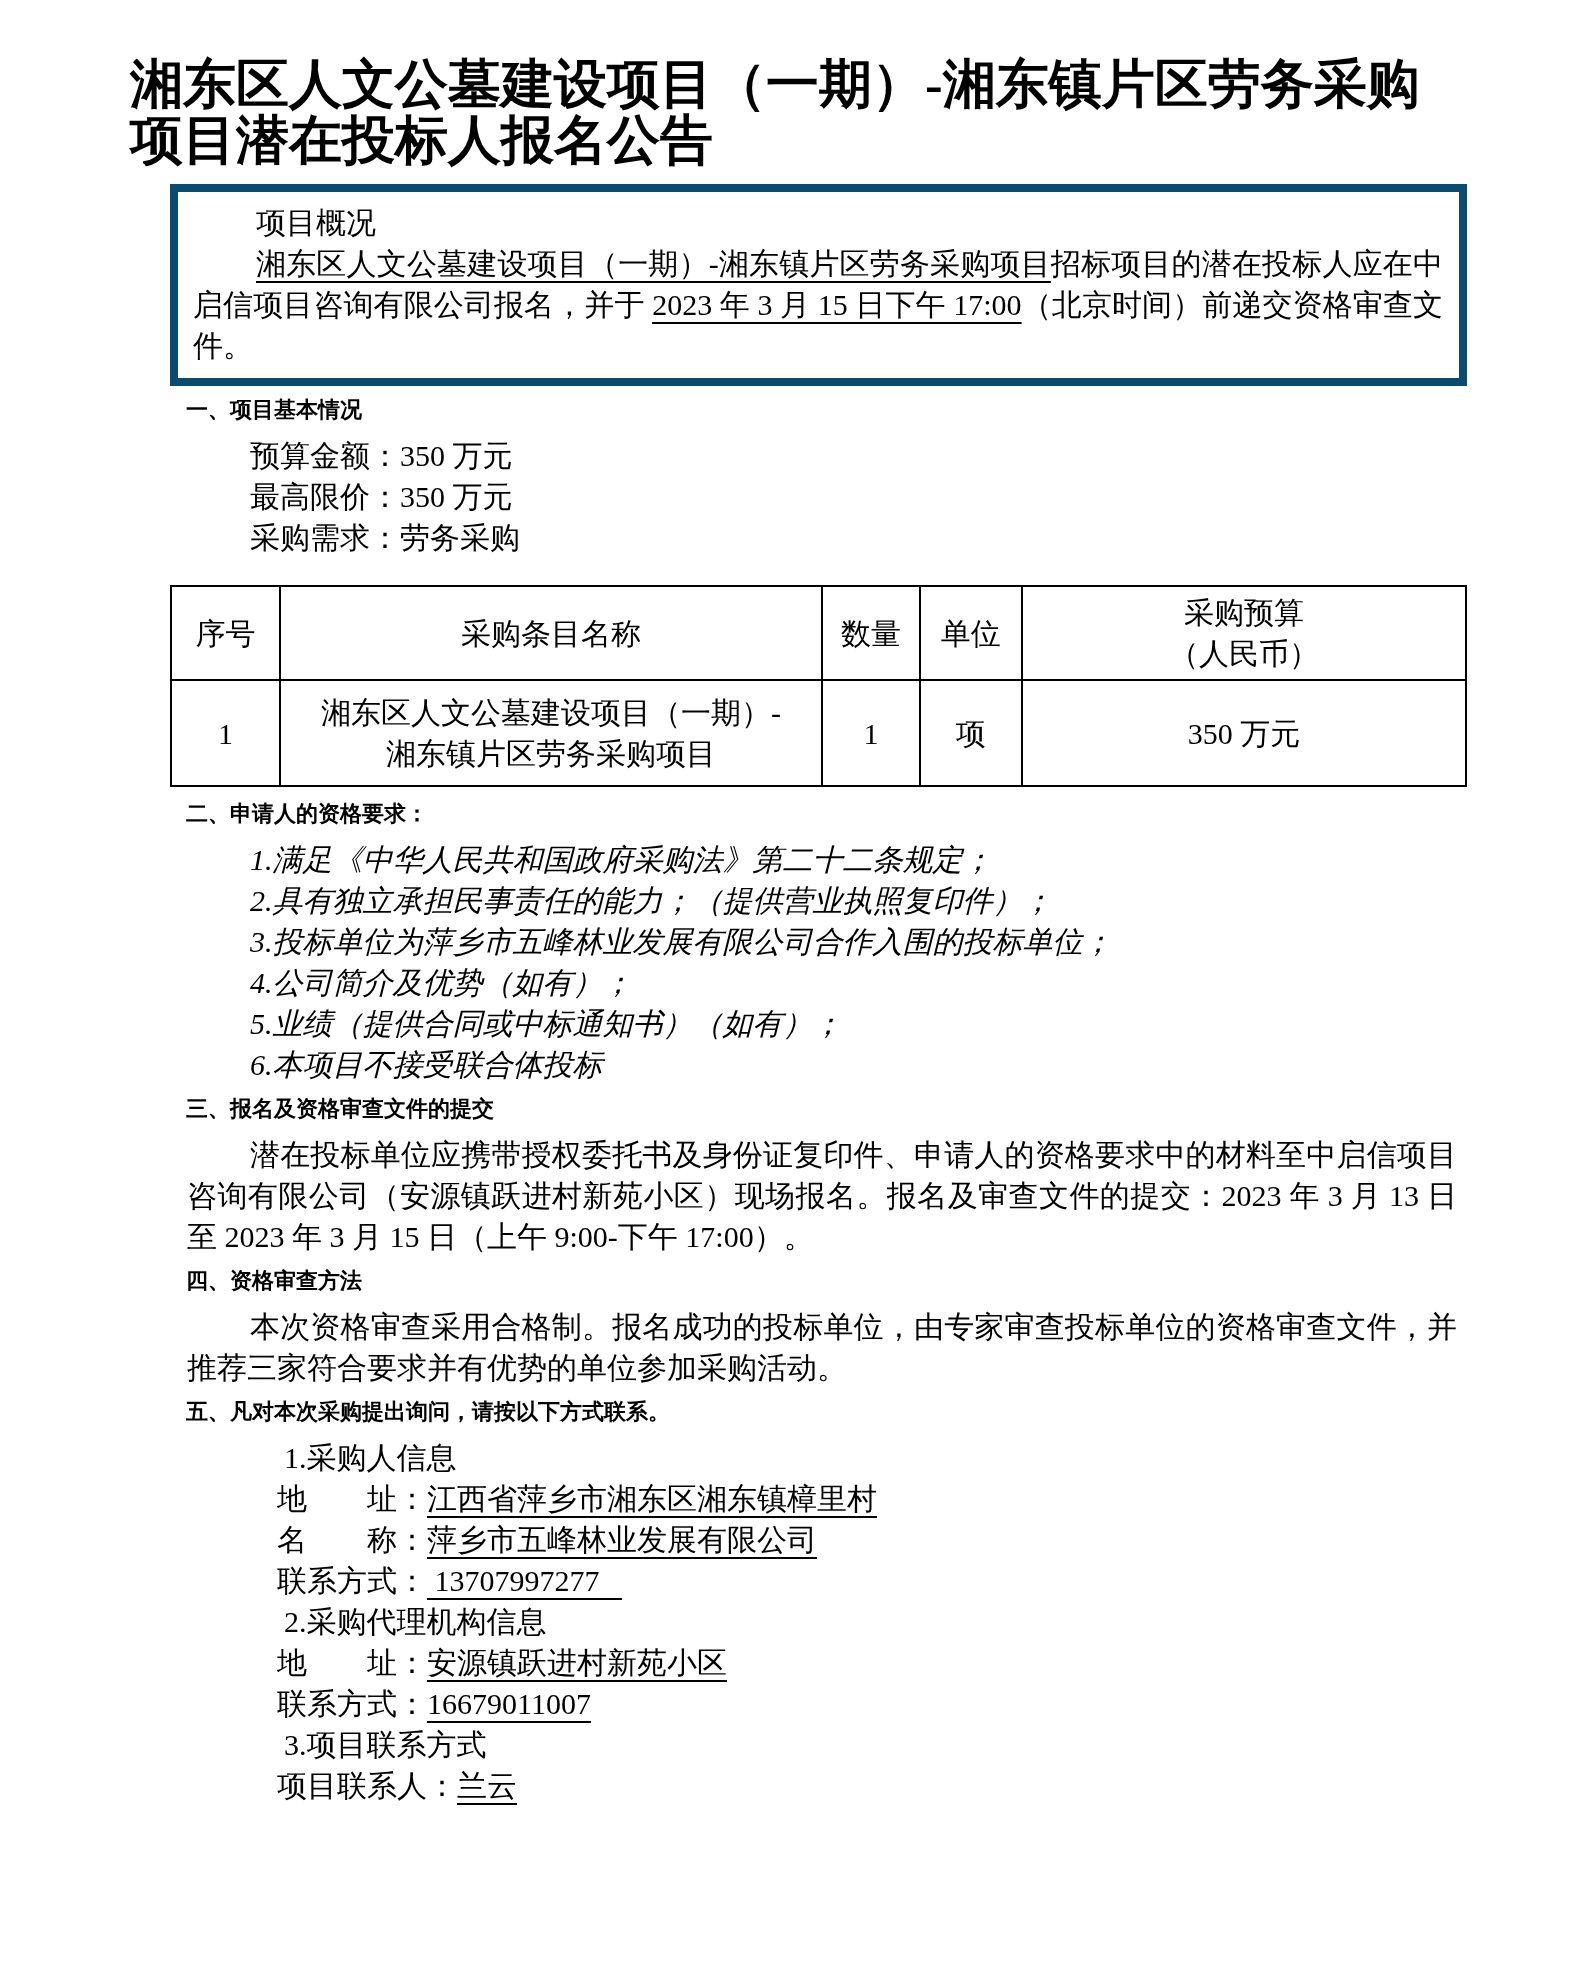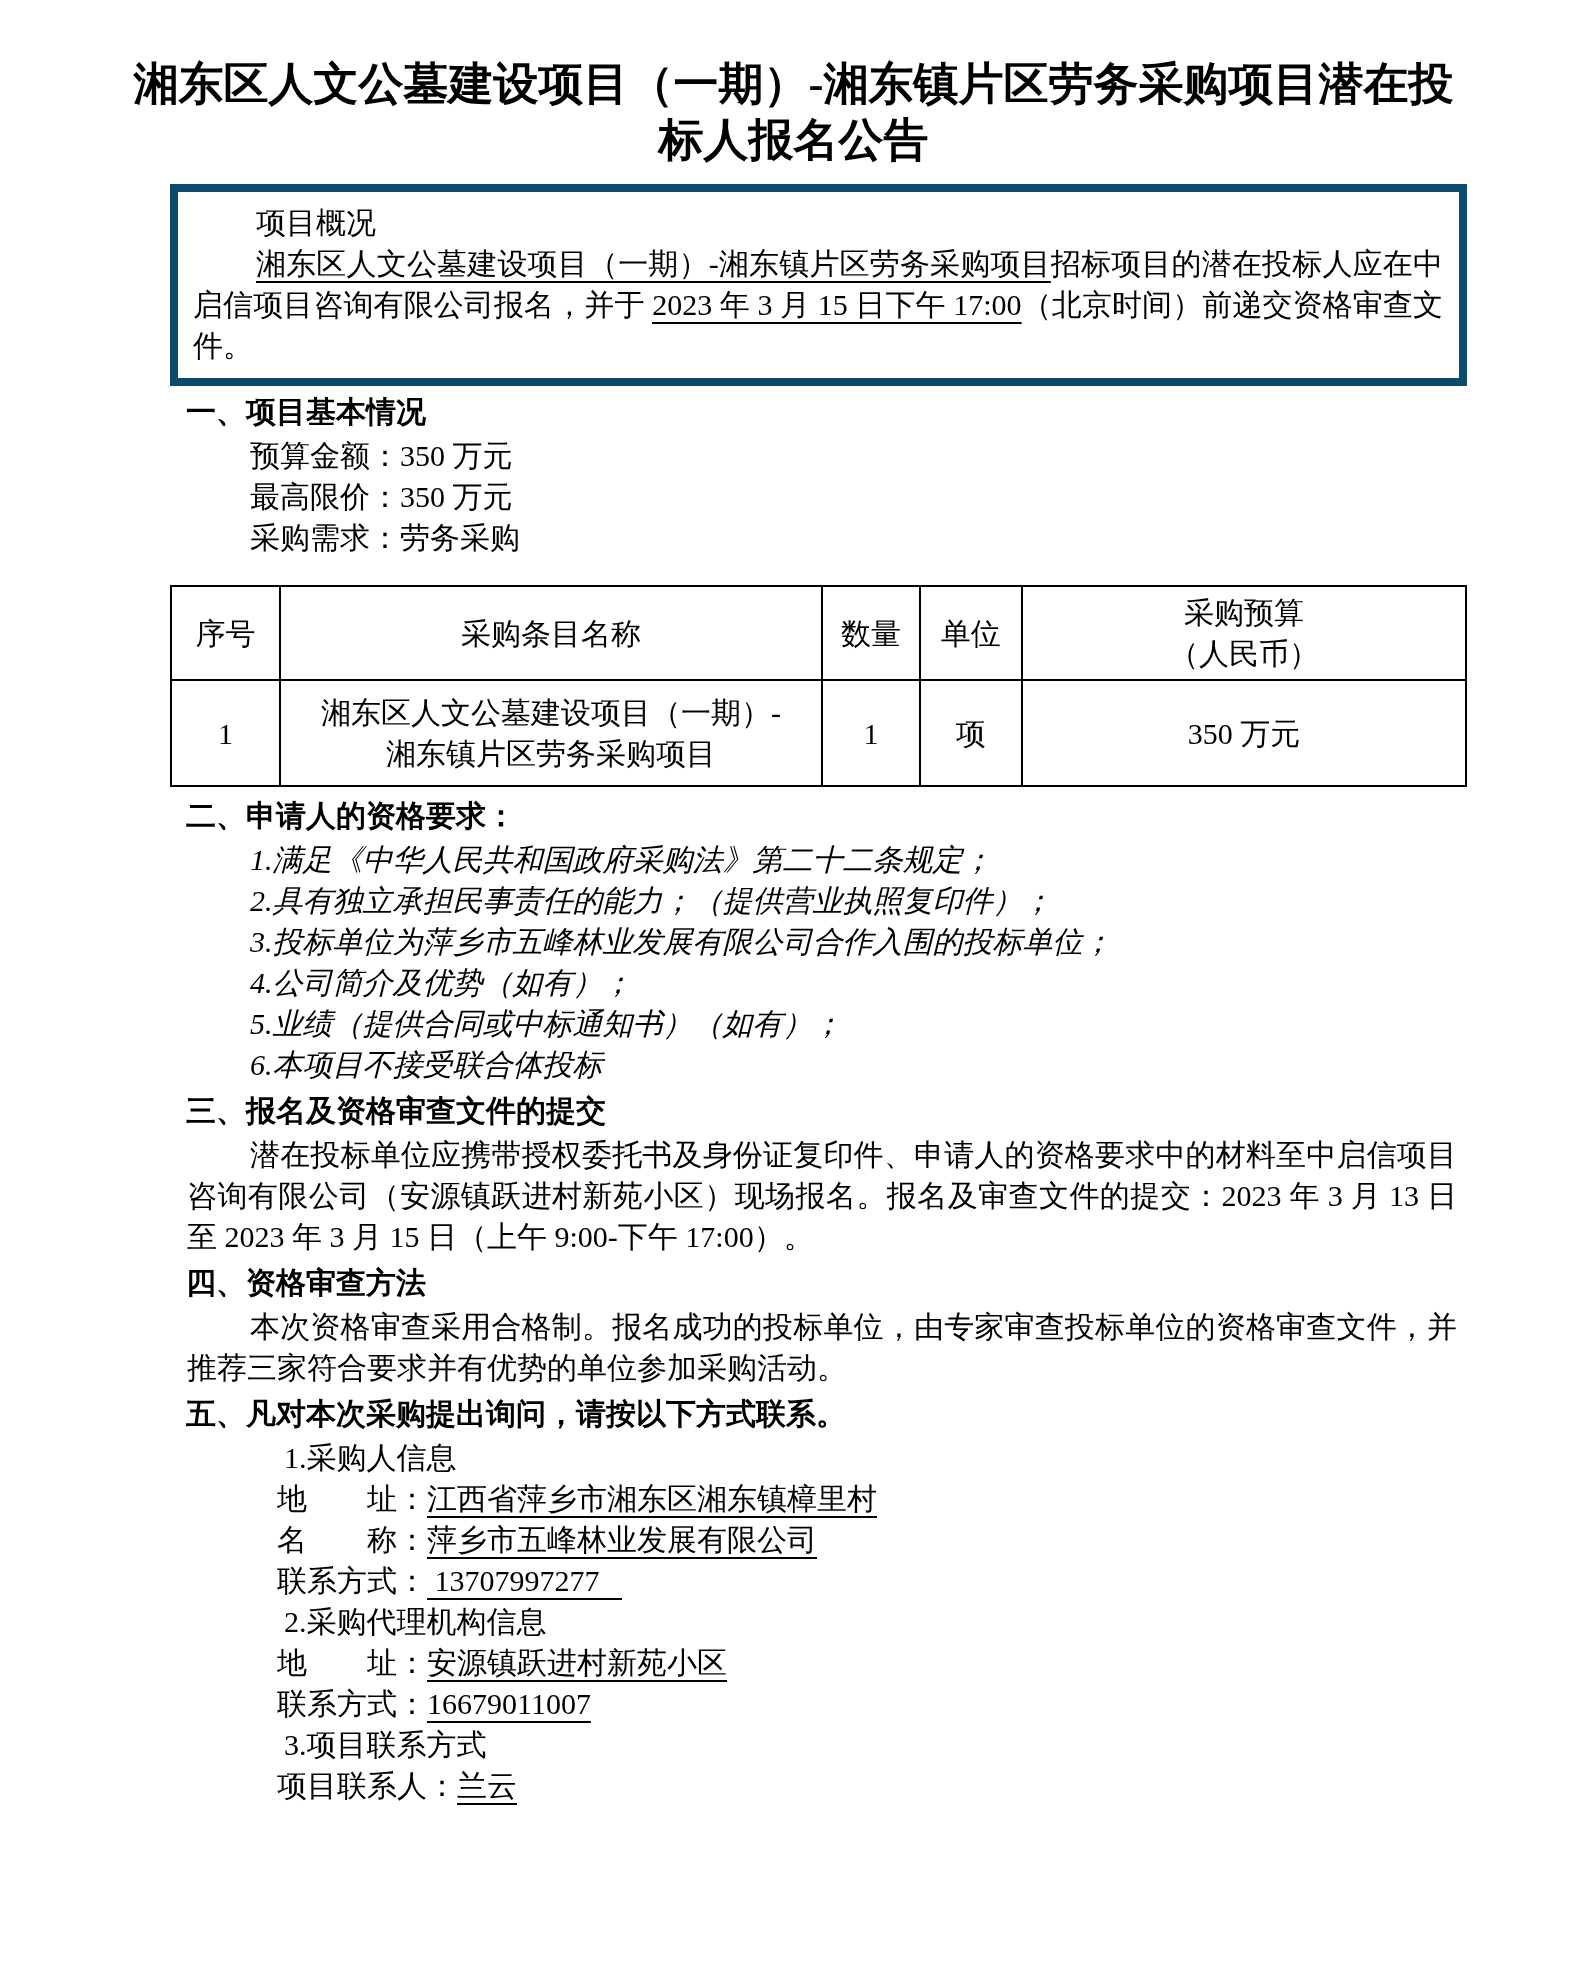--- a/index.html
+++ b/index.html
@@ -8,35 +8,35 @@
     background:#ffffff; color:#000000;
     font-family:"Liberation Serif","DejaVu Serif",serif;
   }
   .page {
     box-sizing:border-box;
     padding:56px 130px 0 130px;
     font-size:30px; line-height:41px;
   }
   .doc-title {
     margin:0 0 16px 0;
-    font-size:45px; line-height:56px;
-    font-weight:bold; text-align:center;
+    font-size:53px; line-height:56px;
+    font-weight:bold; text-align:left;
     font-family:"Liberation Serif","DejaVu Serif",serif;
   }
   .content { margin-left:57px; }
   .overview-box {
     margin-left:-17px; margin-right:-10px;
     border:8px solid #0c4a6e;
     padding:10px 16px 12px 15px;
   }
   .indent1 { padding-left:63px; }
   .para { text-align:justify; text-indent:63px; margin:0; }
   .sec-heading {
-    font-family:Liberation Serif, serif;
-    font-weight:bold; font-size:30px;
+    font-family:Liberation Mono, monospace;
+    font-weight:bold; font-size:22px;
     margin:5px 0 3px -1px;
   }
   .info-line { padding-left:63px; }
   .proc-table {
     margin:27px 0 8px -17px;
     width:calc(100% + 27px);
     border-collapse:collapse;
     table-layout:fixed;
   }
   .proc-table th, .proc-table td {

